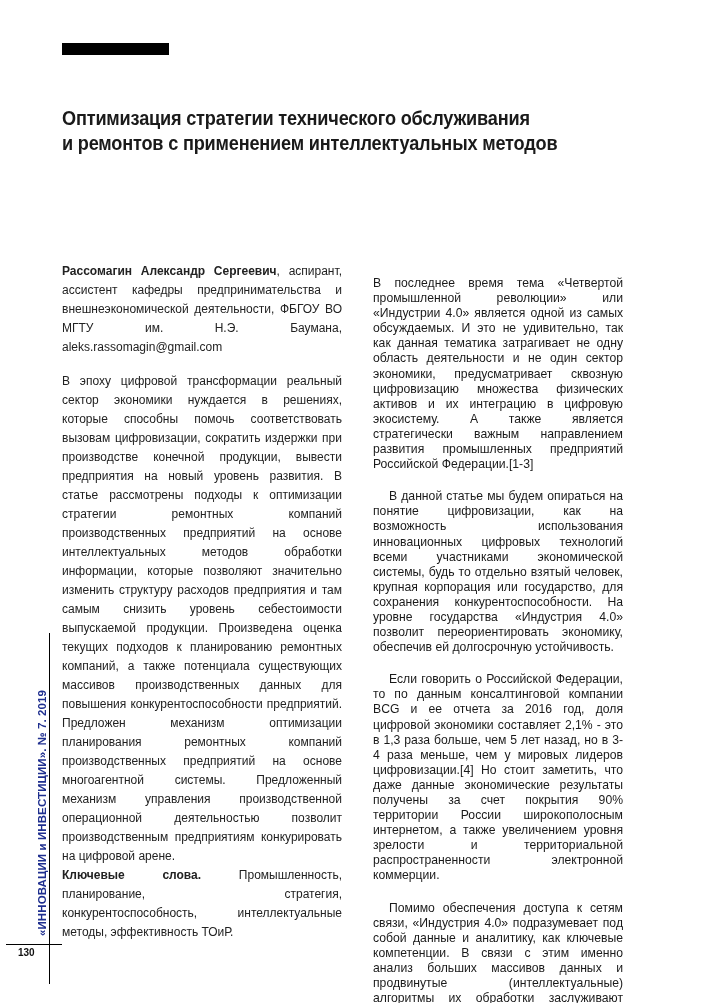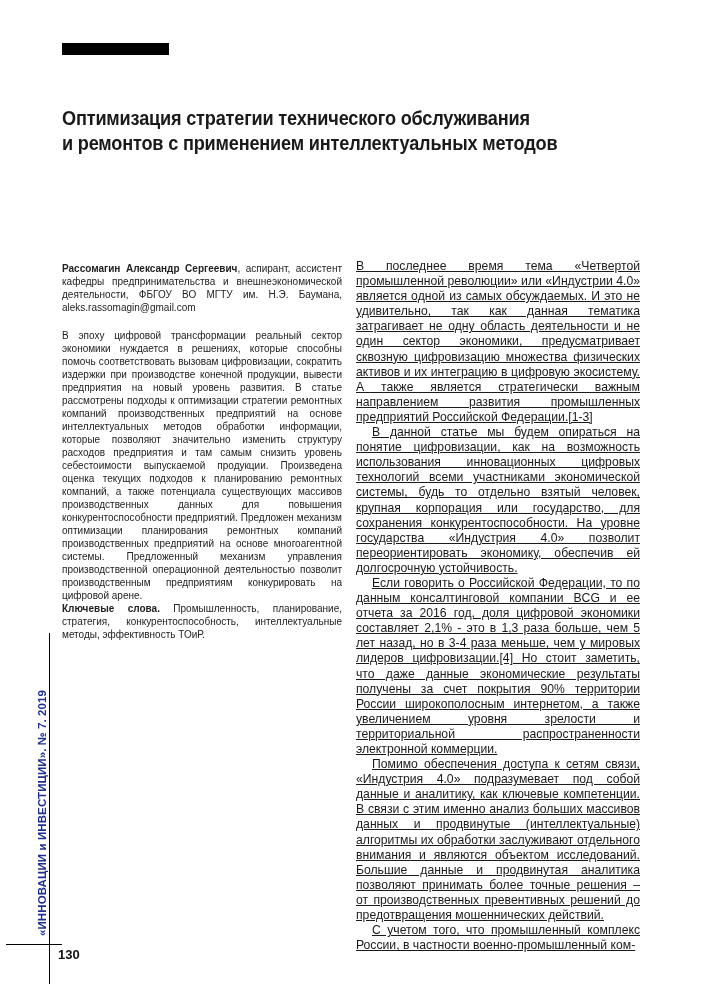--- a/index.html
+++ b/index.html
@@ -1,29 +1,29 @@
 <!DOCTYPE html>
 <html><head>
 <meta charset="utf-8">
 <style>
   html, body { margin:0; padding:0; background:#ffffff; }
   body { width:710px; height:1003px; position:relative; overflow:hidden; font-family:"Liberation Sans", sans-serif; color:#111; }
   .topbar { position:absolute; left:62px; top:43px; width:107px; height:12px; background:#000; }
   .title { position:absolute; left:62px; top:106px; width:600px; font-weight:bold; font-size:19.5px; line-height:25px; color:#1a1a1a; letter-spacing:-0.2px; transform:scaleX(0.93); transform-origin:left top; white-space:nowrap; }
-  .left-col { position:absolute; left:62px; top:262px; width:280px; font-size:10px; line-height:13px; color:#222; text-align:justify; }
+  .left-col { position:absolute; left:62px; top:262px; width:280px; font-size:12px; line-height:19px; color:#222; text-align:justify; }
   .left-col p { margin:0; }
   .author-name { font-weight:bold; }
   .abstract { margin-top:15px !important; }
   .kw-label { font-weight:bold; }
   .right-col { position:absolute; left:356px; top:259px; width:284px; font-size:12.2px; line-height:15.1px; color:#1a1a1a; text-align:justify; }
-  .right-col p { margin:0; text-indent:16px;text-decoration:underline; }
+  .right-col p { margin:17px; text-indent:16px; }
   .right-col p.first { text-indent:0; }
   .vline { position:absolute; left:49px; top:633px; width:1px; height:351px; background:#000; }
   .hline { position:absolute; left:6px; top:944px; width:56px; height:1px; background:#000; }
-  .page-num { position:absolute; left:18px; top:947px; font-size:13px; font-weight:bold; color:#111;margin-left:40px; }
+  .page-num { position:absolute; left:18px; top:947px; font-size:10px; font-weight:bold; color:#111; }
   .journal { position:absolute; left:36px; top:936px; transform:rotate(-90deg); transform-origin:left top; font-size:11.5px; font-weight:bold; color:#1f2f8f; white-space:nowrap; letter-spacing:0.1px; }
 </style>
 </head>
 <body>
 
 <div class="topbar"></div>
 
 <div class="title">
   <div>Оптимизация стратегии технического обслуживания</div>
   <div>и ремонтов с применением интеллектуальных методов</div>

